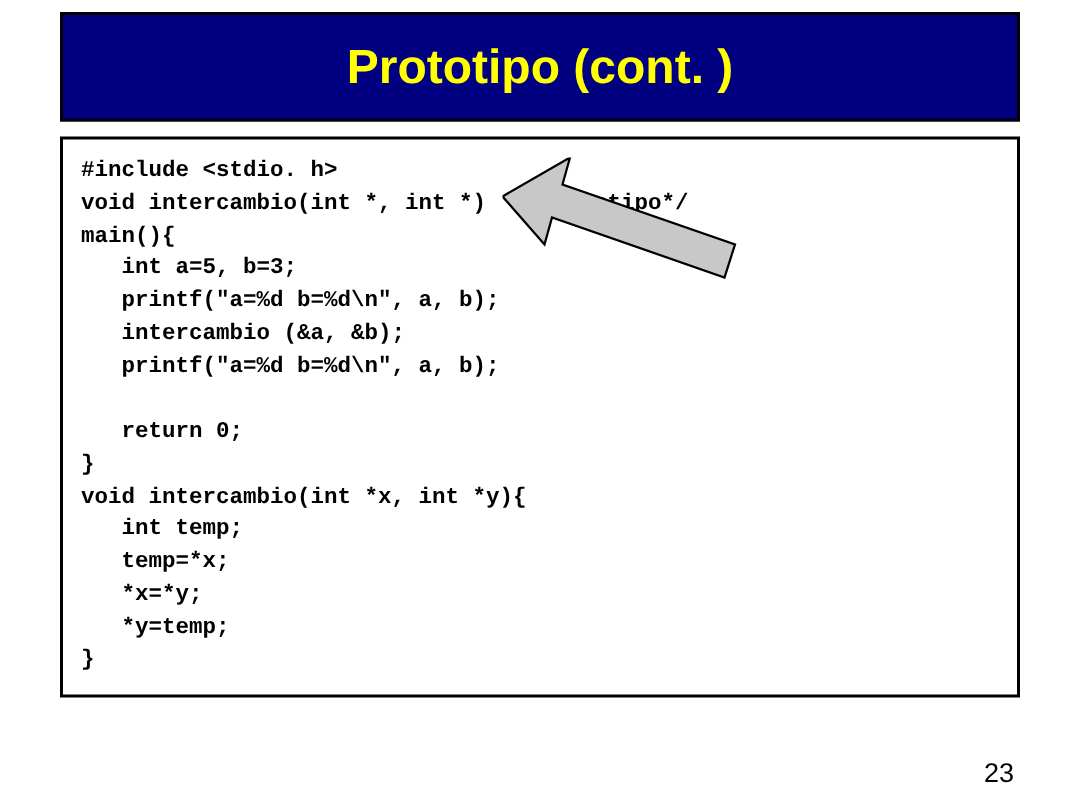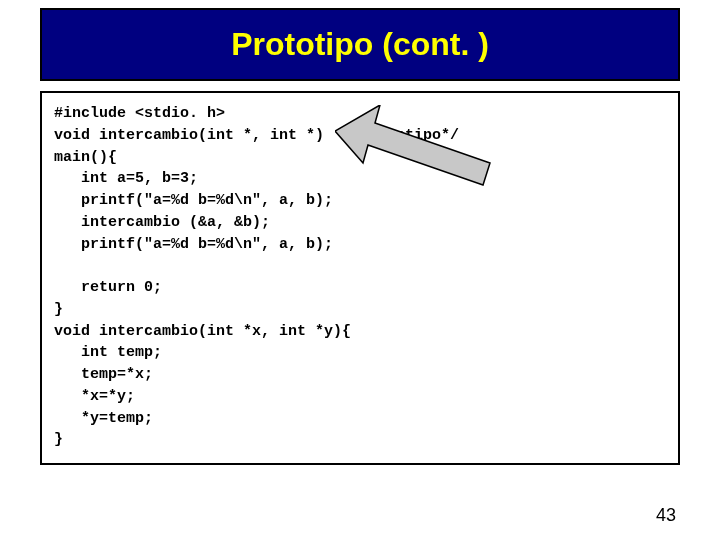--- a/index.html
+++ b/index.html
@@ -78,13 +78,13 @@
    temp=*x;
    *x=*y;
    *y=temp;
 }</pre>
 </div>
 
 <svg class="arrow" viewBox="0 0 160 90">
   <polygon points="0,26 45,0 40,18 155,58 148,80 33,40 28,58" stroke="#000" stroke-width="1.5" fill="#c8c8c8"></polygon>
 </svg>
 
-<div class="page-num">43</div>
+<div class="page-num">23</div>
 
 </body></html>

